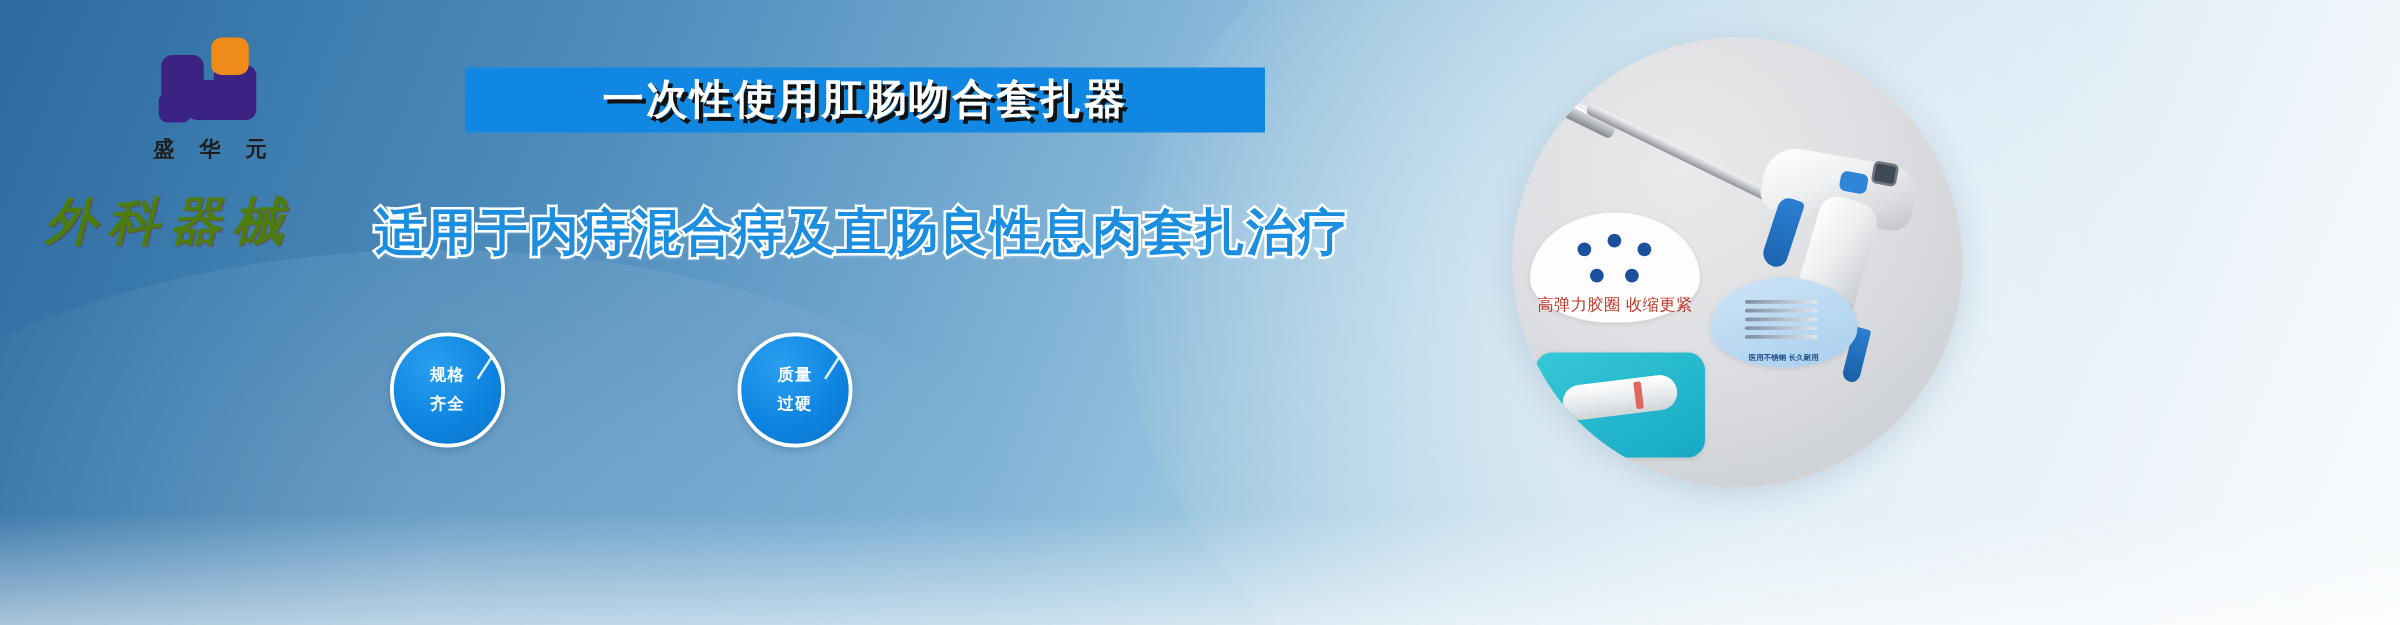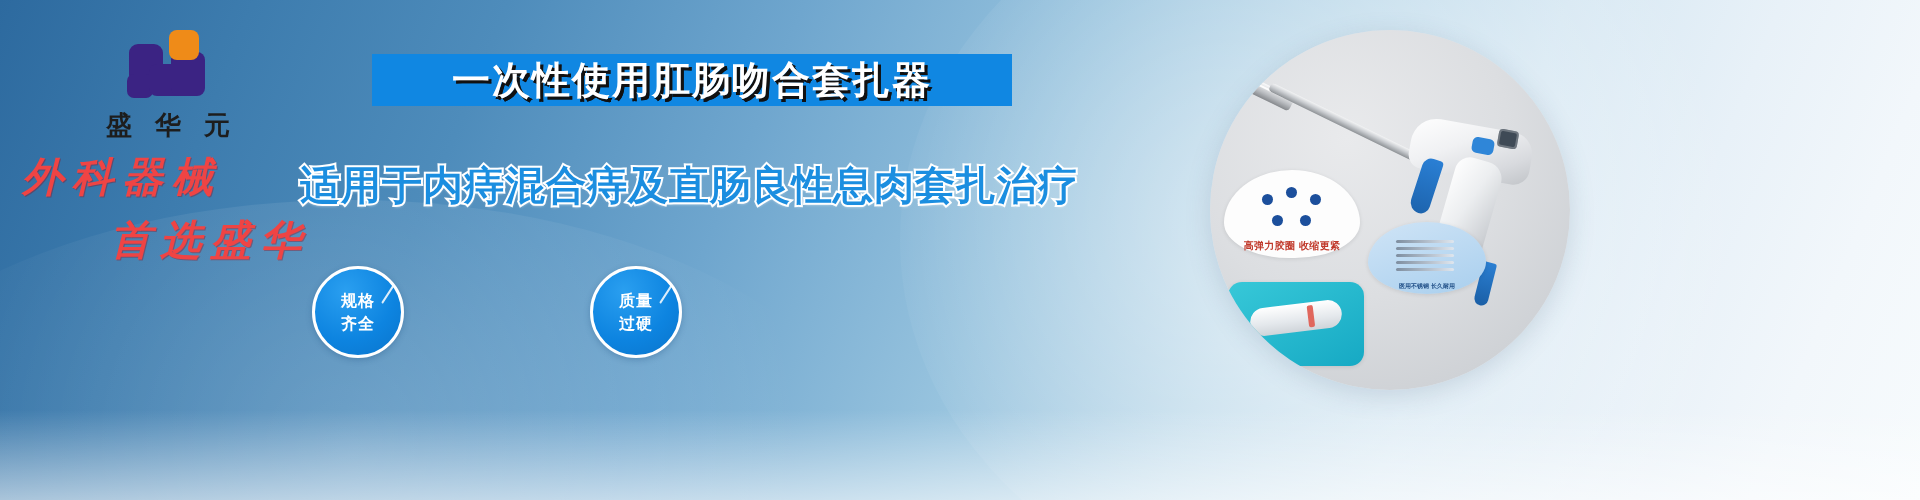--- a/index.html
+++ b/index.html
@@ -42,45 +42,45 @@
   
   .logo-wrap { position:absolute; left:78px; top:28px; width:180px; text-align:center; }
   .logo-mark { width:86px; height:74px; margin:0 auto; position:relative; }
   .lm { position:absolute; border-radius:7px; }
   .lm-a { left:4px;  top:16px; width:34px; height:40px; background:#3b2383; border-radius:9px 9px 9px 9px; }
   .lm-b { left:24px; top:36px; width:38px; height:32px; background:#3b2383; border-radius:8px; }
   .lm-c { left:44px; top:2px;  width:30px; height:30px; background:#ef8b18; border-radius:8px; }
   .lm-d { left:46px; top:24px; width:34px; height:44px; background:#3b2383; border-radius:8px; }
   .lm-e { left:2px;  top:46px; width:26px; height:24px; background:#3b2383; border-radius:7px; }
   .logo-text {
-    margin-top:6px; font-size:26px; font-weight:700; color:#1d1d1d;
+    margin-top:6px; font-size:17px; font-weight:700; color:#1d1d1d;
     letter-spacing:7px; text-indent:7px;
     font-family:"DejaVu Sans","Liberation Sans",sans-serif;
   }
 
   
-  .callig { position:absolute; left:0; top:150px; width:400px; color:#ef4444; }
+  .callig { position:absolute; left:14px; top:150px; width:400px; color:#4d7c0f; }
   .callig div {
     font-family:"DejaVu Serif","Liberation Serif",serif;
     font-weight:700; font-size:41px; letter-spacing:9px;
     text-shadow:1px 1px 0 rgba(160,0,10,.35);
     font-style:italic;
   }
   .callig .l1 { margin-left:22px; }
   .callig .l2 { margin-left:110px; margin-top:8px; }
 
   
   .title-bar {
     position:absolute; left:372px; top:54px; width:640px; height:52px;
     background:#1087e2;
   }
   .title-bar .title-text {
     position:absolute; left:0; top:50%; transform:translateY(-50%);
     width:100%; text-align:center;
-    font-size:38px; font-weight:700; color:#ffffff; letter-spacing:2px;
+    font-size:33px; font-weight:700; color:#ffffff; letter-spacing:2px;
     font-family:"DejaVu Sans","Liberation Sans",sans-serif;
     text-shadow:3px 3px 0 #111111, 3px 3px 0 #111111;
     white-space:nowrap;
   }
 
   
   .subtitle {
     position:absolute; left:300px; top:158px; width:620px; text-align:center;
     font-size:40px; font-weight:700; color:#1b8ee0; letter-spacing:1px;
     font-family:"DejaVu Sans","Liberation Sans",sans-serif;
@@ -98,21 +98,21 @@
     border:3px solid #ffffff;
     box-shadow:0 2px 6px rgba(20,70,120,.28);
     display:flex; flex-direction:column; align-items:center; justify-content:center;
   }
   .feature i {
     position:absolute; right:12px; top:14px; width:2px; height:22px;
     background:rgba(255,255,255,.85); transform:rotate(33deg);
     border-radius:2px;
   }
   .feature span {
-    display:block; font-size:16px; line-height:23px; color:#ffffff; font-weight:700;
+    display:block; font-size:13px; line-height:23px; color:#ffffff; font-weight:700;
     font-family:"DejaVu Sans","Liberation Sans",sans-serif; letter-spacing:1px;
   }
   .f0 { left:0px; }
   .f1 { left:139px; }
   .f2 { left:278px;text-align:right; }
   .f3 { left:417px; }
 
   
   .photo {
     position:absolute; left:1210px; top:30px; width:360px; height:360px;
@@ -175,21 +175,21 @@
   .card-rings {
     position:absolute; left:14px; top:140px; width:136px; height:88px;
     background:#fdfdfd; border-radius:50% 50% 48% 48%/60% 60% 40% 40%;
     box-shadow:0 1px 4px rgba(0,0,0,.10);
   }
   .ring { position:absolute; width:11px; height:11px; border-radius:50%; background:#1c4f9c; }
   .r1{left:38px; top:24px;} .r2{left:62px; top:17px;} .r3{left:86px; top:24px;}
   .r4{left:48px; top:45px;} .r5{left:76px; top:45px;}
   .card-rings .cap {
     position:absolute; left:0; right:0; bottom:5px; text-align:center;
-    font-size:10px; color:#c0392b; font-weight:700; letter-spacing:.3px;
+    font-size:13px; color:#c0392b; font-weight:400; letter-spacing:.3px;
     font-family:"DejaVu Sans","Liberation Sans",sans-serif;
   }
   .card-needles {
     position:absolute; left:158px; top:192px; width:118px; height:72px;
     background:linear-gradient(160deg,#cfe4f6,#a9cfee);
     border-radius:50%/56% 56% 44% 44%;
     box-shadow:0 1px 4px rgba(0,0,0,.10);
   }
   .needle { position:absolute; width:58px; height:3px; background:linear-gradient(to right,#7e8ea0,#dfe6ee); border-radius:2px; }
   .nd1{left:28px;top:18px;} .nd2{left:28px;top:25px;} .nd3{left:28px;top:32px;}
@@ -228,21 +228,20 @@
     <span class="lm lm-e"></span>
     <span class="lm lm-b"></span>
     <span class="lm lm-d"></span>
     <span class="lm lm-c"></span>
   </div>
   <div class="logo-text">盛 华 元</div>
 </div>
 
 <div class="callig">
   <div class="l1">外科器械</div>
-  <div class="l2">首选盛华</div>
 </div>
 
 <div class="title-bar">
   <div class="title-text">一次性使用肛肠吻合套扎器</div>
 </div>
 
 <div class="subtitle">适用于内痔混合痔及直肠良性息肉套扎治疗</div>
 
 <div class="features">
   <div class="feature f0">

